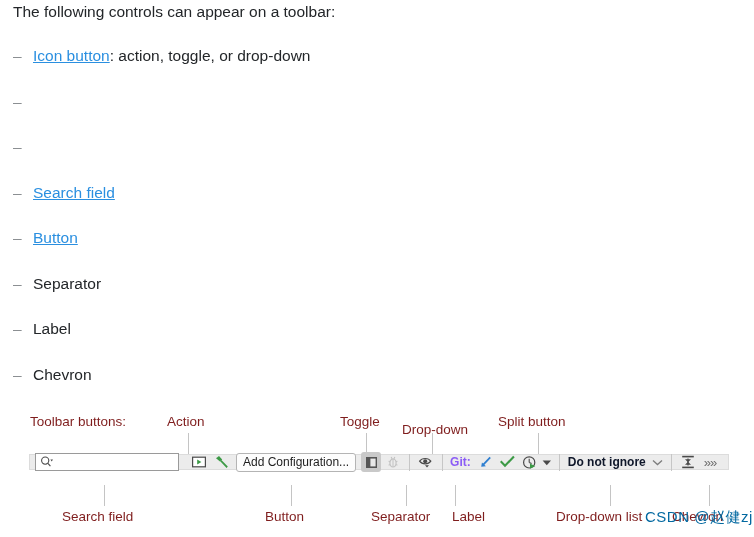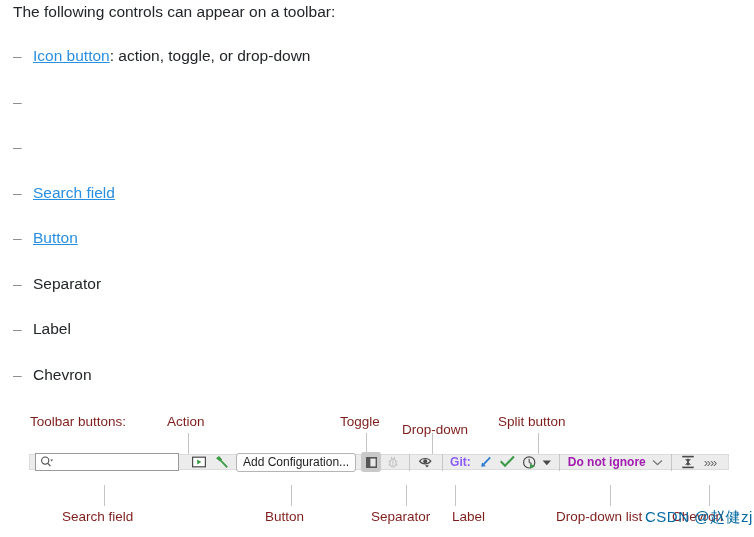--- a/index.html
+++ b/index.html
@@ -150,21 +150,21 @@
     color: #8b5cf6;
     margin: 0 4px 0 2px;
     white-space: nowrap;
   }
 
   .tb-dropdown {
     display: flex;
     align-items: center;
     font-size: 12px;
     font-weight: bold;
-    color: #a21caf;
+    color: #0f172a;
     margin: 0 3px;
     white-space: nowrap;
   }
   .tb-dropdown .chev {
     margin-left: 6px;
     display: flex;
     align-items: center;
   }
 
   .split-arrow {

